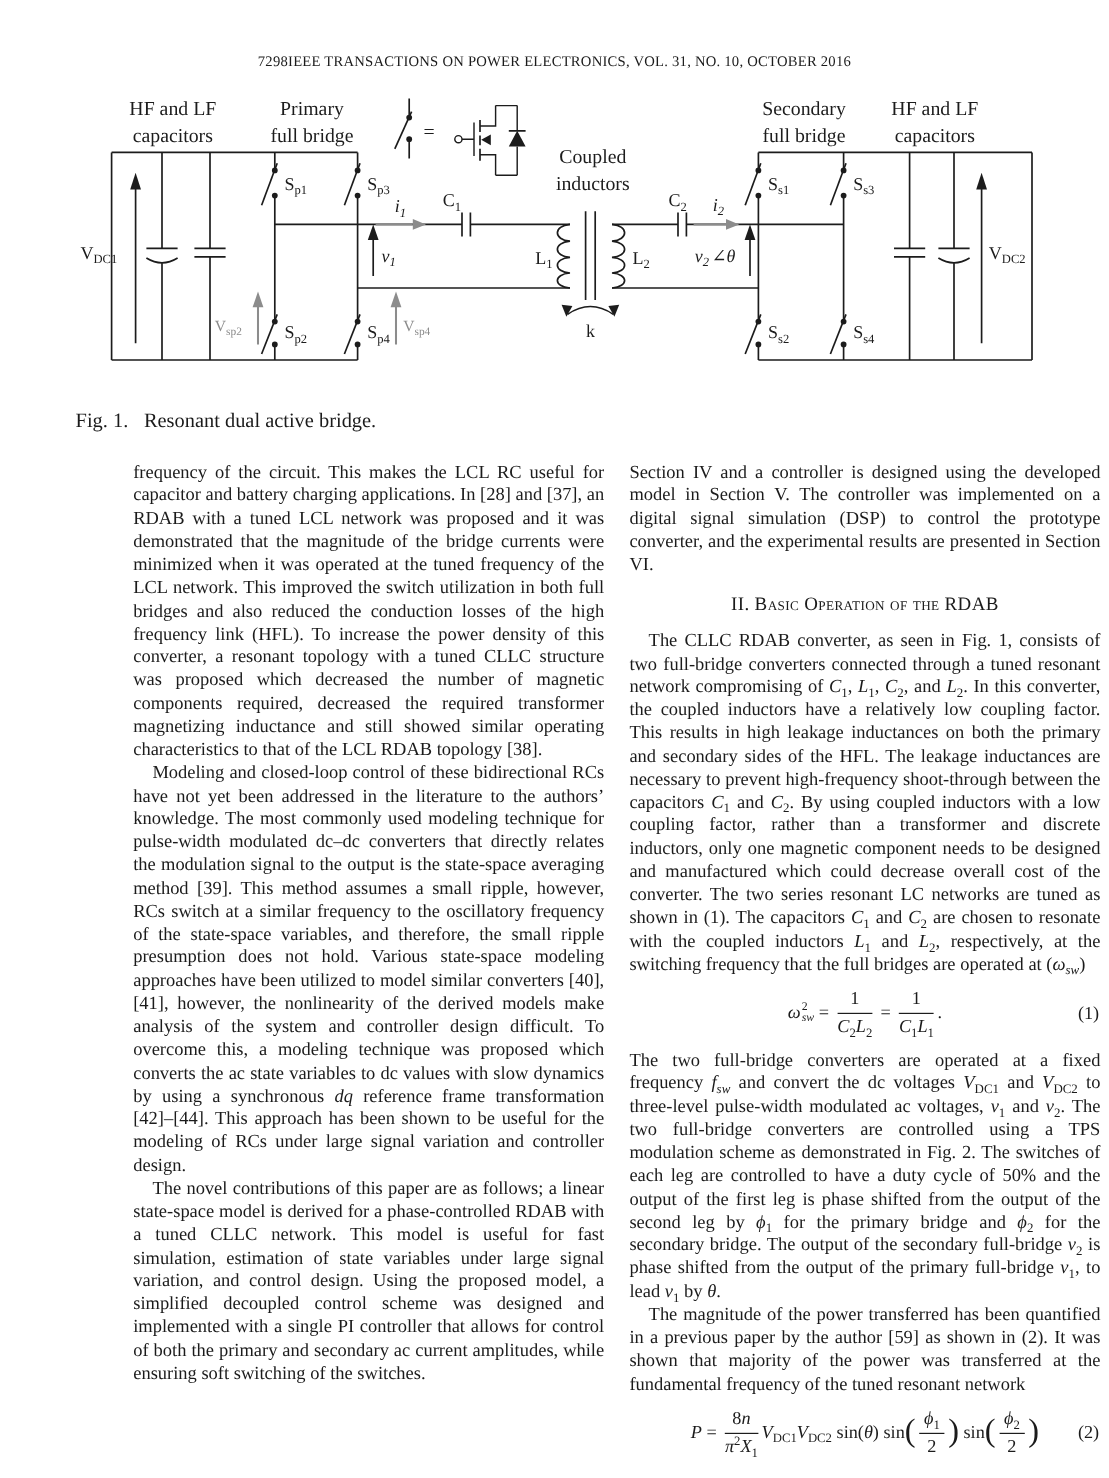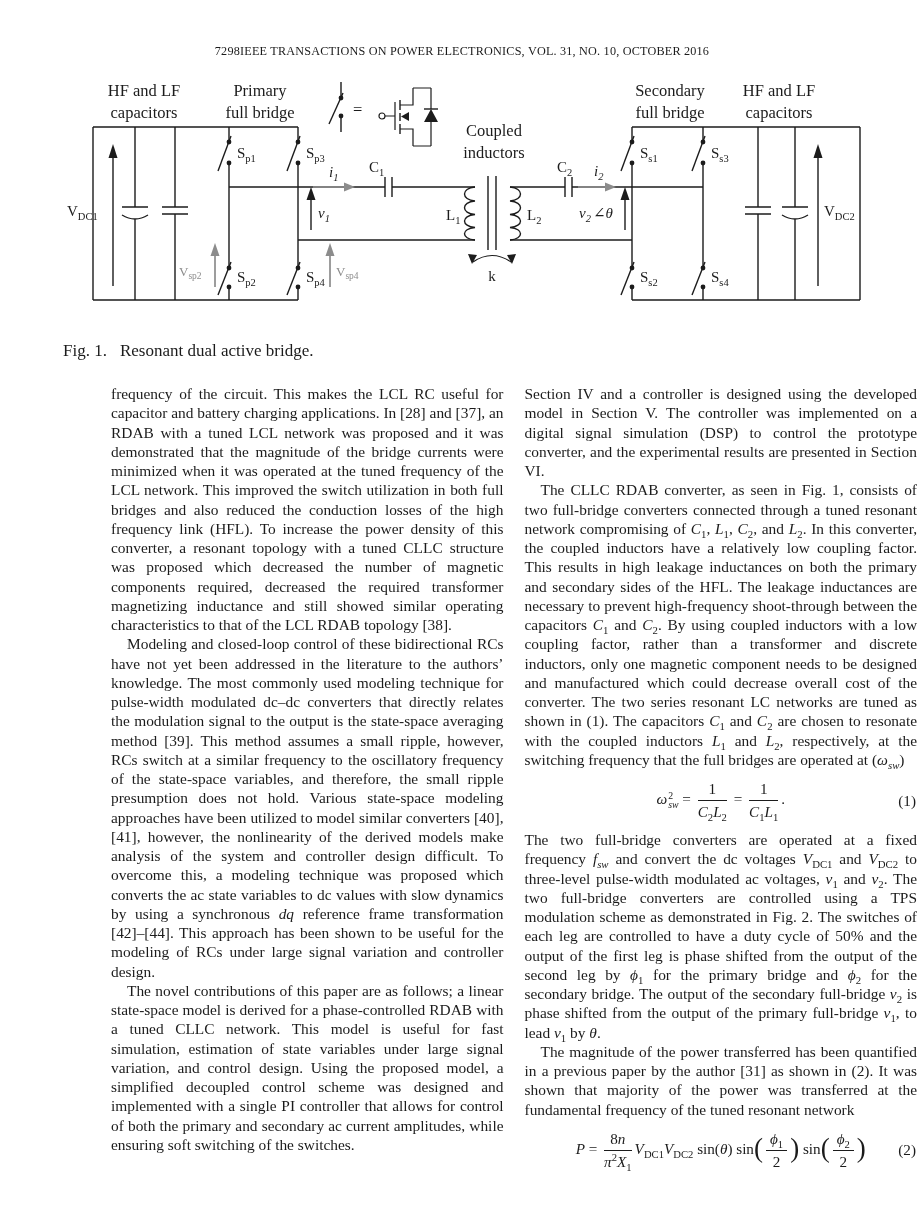--- a/index.html
+++ b/index.html
@@ -211,26 +211,27 @@
 <div class="cols">
 
   <div class="col">
     <p>frequency of the circuit. This makes the LCL RC useful for capacitor and battery charging applications. In [28] and [37], an RDAB with a tuned LCL network was proposed and it was demonstrated that the magnitude of the bridge currents were minimized when it was operated at the tuned frequency of the LCL network. This improved the switch utilization in both full bridges and also reduced the conduction losses of the high frequency link (HFL). To increase the power density of this converter, a resonant topology with a tuned CLLC structure was proposed which decreased the number of magnetic components required, decreased the required transformer magnetizing inductance and still showed similar operating characteristics to that of the LCL RDAB topology [38].</p>
     <p class="ind">Modeling and closed-loop control of these bidirectional RCs have not yet been addressed in the literature to the authors’ knowledge. The most commonly used modeling technique for pulse-width modulated dc–dc converters that directly relates the modulation signal to the output is the state-space averaging method [39]. This method assumes a small ripple, however, RCs switch at a similar frequency to the oscillatory frequency of the state-space variables, and therefore, the small ripple presumption does not hold. Various state-space modeling approaches have been utilized to model similar converters [40], [41], however, the nonlinearity of the derived models make analysis of the system and controller design difficult. To overcome this, a modeling technique was proposed which converts the ac state variables to dc values with slow dynamics by using a synchronous <i>dq</i> reference frame transformation [42]–[44]. This approach has been shown to be useful for the modeling of RCs under large signal variation and controller design.</p>
     <p class="ind">The novel contributions of this paper are as follows; a linear state-space model is derived for a phase-controlled RDAB with a tuned CLLC network. This model is useful for fast simulation, estimation of state variables under large signal variation, and control design. Using the proposed model, a simplified decoupled control scheme was designed and implemented with a single PI controller that allows for control of both the primary and secondary ac current amplitudes, while ensuring soft switching of the switches.</p>
   </div>
 
   <div class="col">
     <p>Section IV and a controller is designed using the developed model in Section V. The controller was implemented on a digital signal simulation (DSP) to control the prototype converter, and the experimental results are presented in Section VI.</p>
+    <div class="sec-heading">II. Basic Operation of the RDAB</div>
     <p class="ind">The CLLC RDAB converter, as seen in Fig. 1, consists of two full-bridge converters connected through a tuned resonant network compromising of <i>C</i><sub>1</sub>, <i>L</i><sub>1</sub>, <i>C</i><sub>2</sub>, and <i>L</i><sub>2</sub>. In this converter, the coupled inductors have a relatively low coupling factor. This results in high leakage inductances on both the primary and secondary sides of the HFL. The leakage inductances are necessary to prevent high-frequency shoot-through between the capacitors <i>C</i><sub>1</sub> and <i>C</i><sub>2</sub>. By using coupled inductors with a low coupling factor, rather than a transformer and discrete inductors, only one magnetic component needs to be designed and manufactured which could decrease overall cost of the converter. The two series resonant LC networks are tuned as shown in (1). The capacitors <i>C</i><sub>1</sub> and <i>C</i><sub>2</sub> are chosen to resonate with the coupled inductors <i>L</i><sub>1</sub> and <i>L</i><sub>2</sub>, respectively, at the switching frequency that the full bridges are operated at (<i>ω</i><sub><i>sw</i></sub>)</p>
     <div class="eq">
       <span class="eq-body"><i>ω</i><span class="ss"><span>2</span><span><i>sw</i></span></span> = <span class="frac"><span class="num">1</span><span class="den"><i>C</i><sub>2</sub><i>L</i><sub>2</sub></span></span> = <span class="frac"><span class="num">1</span><span class="den"><i>C</i><sub>1</sub><i>L</i><sub>1</sub></span></span>.</span>
       <span class="eq-num">(1)</span>
     </div>
     <p>The two full-bridge converters are operated at a fixed frequency <i>f</i><sub><i>sw</i></sub> and convert the dc voltages <i>V</i><sub>DC1</sub> and <i>V</i><sub>DC2</sub> to three-level pulse-width modulated ac voltages, <i>v</i><sub>1</sub> and <i>v</i><sub>2</sub>. The two full-bridge converters are controlled using a TPS modulation scheme as demonstrated in Fig. 2. The switches of each leg are controlled to have a duty cycle of 50% and the output of the first leg is phase shifted from the output of the second leg by <i>ϕ</i><sub>1</sub> for the primary bridge and <i>ϕ</i><sub>2</sub> for the secondary bridge. The output of the secondary full-bridge <i>v</i><sub>2</sub> is phase shifted from the output of the primary full-bridge <i>v</i><sub>1</sub>, to lead <i>v</i><sub>1</sub> by <i>θ</i>.</p>
-    <p class="ind">The magnitude of the power transferred has been quantified in a previous paper by the author [31] as shown in (2). It was shown that majority of the power was transferred at the fundamental frequency of the tuned resonant network</p>
+    <p class="ind">The magnitude of the power transferred has been quantified in a previous paper by the author [59] as shown in (2). It was shown that majority of the power was transferred at the fundamental frequency of the tuned resonant network</p>
     <div class="eq">
       <span class="eq-body"><i>P</i> = <span class="frac"><span class="num">8<i>n</i></span><span class="den"><i>π</i><sup>2</sup><i>X</i><sub>1</sub></span></span><i>V</i><sub>DC1</sub><i>V</i><sub>DC2</sub> sin(<i>θ</i>) sin<span class="bp">(</span><span class="frac"><span class="num"><i>ϕ</i><sub>1</sub></span><span class="den">2</span></span><span class="bp">)</span> sin<span class="bp">(</span><span class="frac"><span class="num"><i>ϕ</i><sub>2</sub></span><span class="den">2</span></span><span class="bp">)</span></span>
       <span class="eq-num">(2)</span>
     </div>
   </div>
 
 </div>
 
 </body></html>

